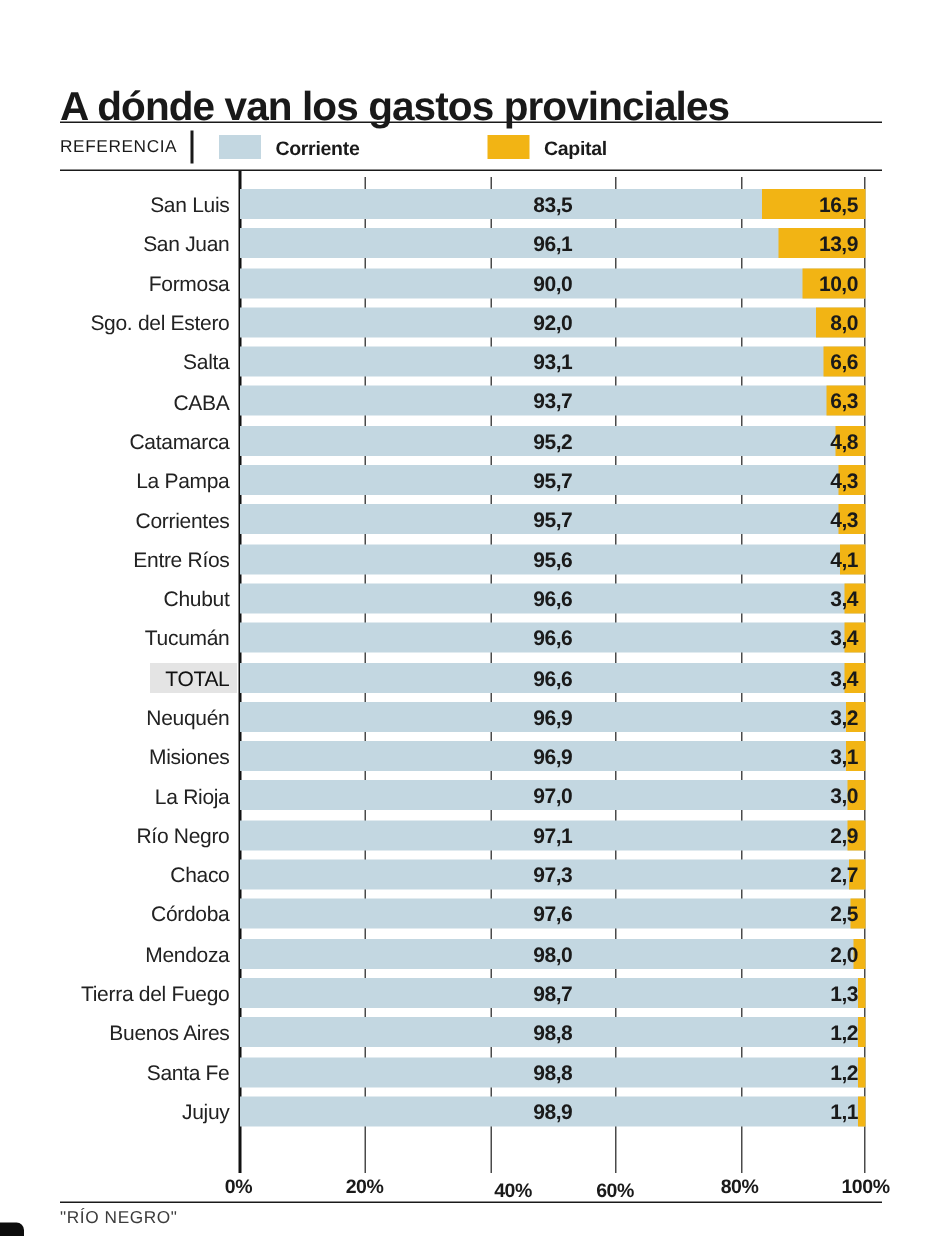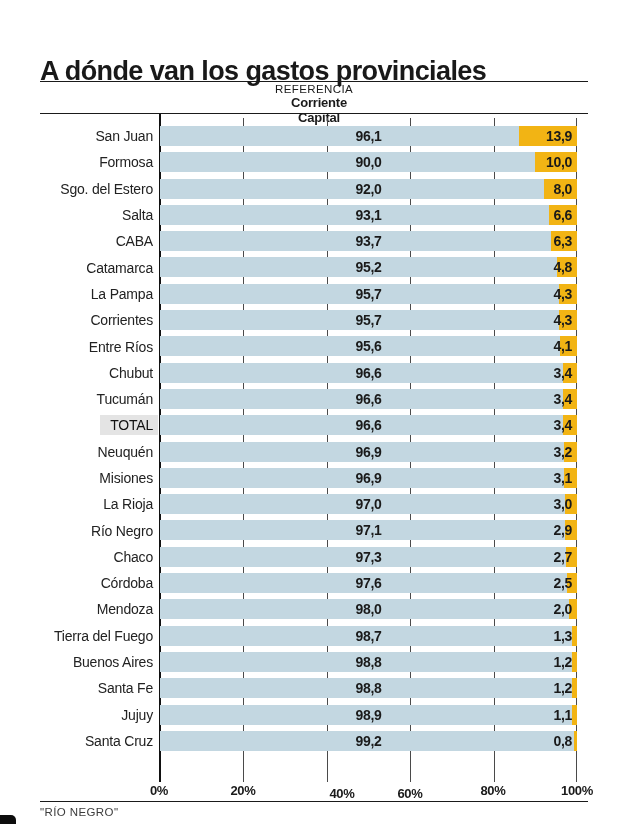--- a/index.html
+++ b/index.html
@@ -15,21 +15,21 @@
   .title{
     position:absolute;left:40px;top:38px;width:548px;
     font-size:27px;font-weight:bold;letter-spacing:-0.6px;color:#191919;
   }
   
   .rule{position:absolute;left:40px;width:548px;height:0;border-top:1.5px solid #1a1a1a;}
   .rule.legend-top{top:81px;}
   .rule.legend-bottom{top:113px;}
   .legend-row{
     position:absolute;left:40px;top:83px;width:548px;height:30px;
-    display:flex;align-items:center;flex-direction:column;
+    display:flex;align-items:center;
   }
   .legend-title{font-size:11.5px;letter-spacing:0.4px;color:#1a1a1a;}
   .legend-divider{width:1.5px;height:22px;background:#1a1a1a;margin-left:9px;}
   .swatch{width:28px;height:16px;display:inline-block;}
   .swatch.corriente{background:var(--blue);margin-left:17px;}
   .swatch.capital{background:var(--yellow);margin-left:85px;}
   .legend-label{font-size:13px;font-weight:bold;margin-left:10px;letter-spacing:-0.2px;}
   
   :root{--blue:#c3d7e1;--yellow:#f2b414;--ink:#1a1a1a;}
   .gridlines{
@@ -114,20 +114,32 @@
   <div class="gridlines">
     <div class="gl"></div>
     <div class="gl"></div>
     <div class="gl"></div>
     <div class="gl"></div>
     <div class="gl"></div>
   </div>
   <div class="axis-zero"></div>
 
   <div class="rows" id="rows">
+    <div class="row">
+      <div class="cat-label">
+        <span class="cat-highlight">San Luis</span>
+      </div>
+      <div class="bar-zone">
+        <div class="bar">
+          <div class="seg-capital" style="width: 16.5%;"></div>
+          <span class="val val-corriente">83,5</span>
+          <span class="val val-capital">16,5</span>
+        </div>
+      </div>
+    </div>
 
     <div class="row">
       <div class="cat-label">
         <span class="cat-highlight">San Juan</span>
       </div>
       <div class="bar-zone">
         <div class="bar">
           <div class="seg-capital" style="width: 13.9%;"></div>
           <span class="val val-corriente">96,1</span>
           <span class="val val-capital">13,9</span>
@@ -414,32 +426,20 @@
       </div>
       <div class="bar-zone">
         <div class="bar">
           <div class="seg-capital" style="width: 1.1%;"></div>
           <span class="val val-corriente">98,9</span>
           <span class="val val-capital">1,1</span>
         </div>
       </div>
     </div>
 
-    <div class="row">
-      <div class="cat-label">
-        <span class="cat-highlight">Santa Cruz</span>
-      </div>
-      <div class="bar-zone">
-        <div class="bar">
-          <div class="seg-capital" style="width: 0.8%;"></div>
-          <span class="val val-corriente">99,2</span>
-          <span class="val val-capital">0,8</span>
-        </div>
-      </div>
-    </div>
   </div>
 
   <div class="axis-labels">
     <span class="xtick">0%</span>
     <span class="xtick">20%</span>
     <span class="xtick">40%</span>
     <span class="xtick">60%</span>
     <span class="xtick">80%</span>
     <span class="xtick">100%</span>
   </div>

